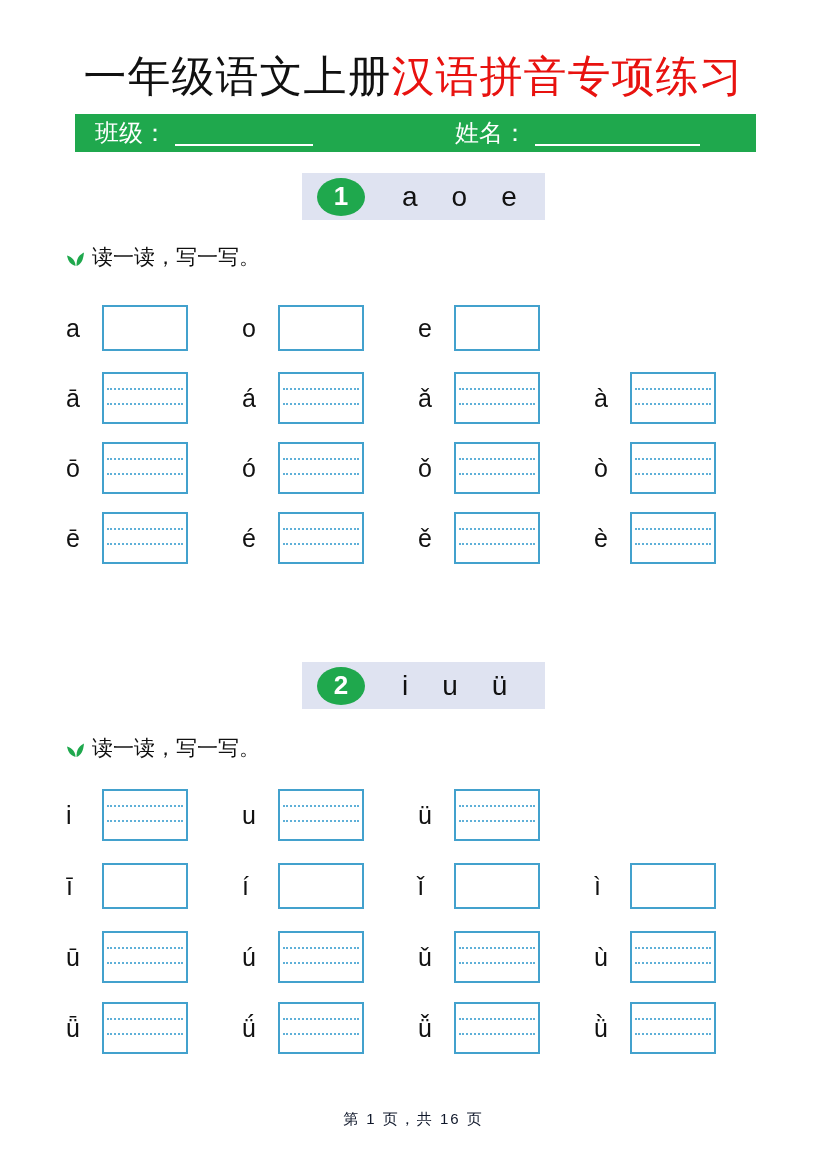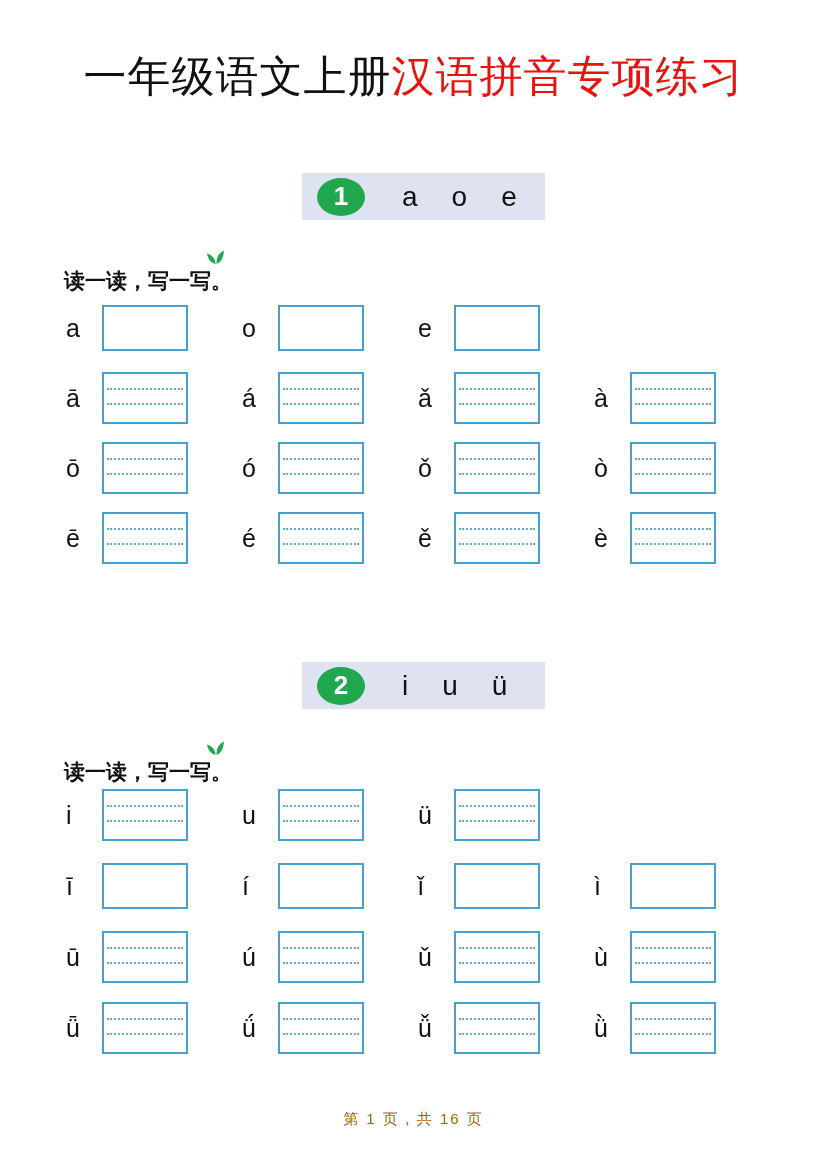--- a/index.html
+++ b/index.html
@@ -39,22 +39,22 @@
   .sec-header.s1{top:173px;}
   .sec-header.s2{top:662px;}
   .sec-num{
     width:48px;height:38px;margin-left:15px;border-radius:50%;
     background:var(--green);color:#fff;font-size:26px;font-weight:bold;
     display:flex;align-items:center;justify-content:center;flex:0 0 auto;
   }
   .sec-letters{margin-left:20px;display:flex;}
   .sec-letter{font-size:28px;color:#111;margin:0 17px;}
   .instruction{
-    position:absolute;left:64px;display:flex;align-items:flex-end;
-    font-size:21px;font-weight:bold;color:#111;flex-direction:column;
+    position:absolute;left:64px;display:flex;align-items:center;
+    font-size:21px;font-weight:normal;color:#111;
   }
   .instruction.s1{top:243px;}
   .instruction.s2{top:734px;}
   .instruction .leaf{margin-right:4px;display:inline-flex;}
   .rows{position:absolute;left:66px;width:712px;}
   .rows.s1{top:301px;}
   .rows.s2{top:788px;}
   .row{display:flex;height:53px;margin-bottom:17px;}
   .rows.s2 .row{margin-bottom:18px;}
   .cell{width:176px;display:flex;align-items:center;}
@@ -65,30 +65,36 @@
   }
   .box.plain{height:46px;}
   .box.lined::before,.box.lined::after{
     content:"";position:absolute;left:3px;right:3px;height:0;
     border-top:2px dotted var(--dot-blue);
   }
   .box.lined::before{top:30%;}
   .box.lined::after{top:62%;}
   .footer{
     position:absolute;top:1110px;left:0;width:100%;
-    text-align:center;font-size:15px;color:#a16207;letter-spacing:2px;
+    text-align:center;font-size:15px;color:#0f172a;letter-spacing:2px;
   }
 </style>
 </head>
 <body>
 
 <div class="page">
 
   <h1 class="title"><span class="t-black">一年级语文上册</span><span class="t-red">汉语拼音专项练习</span></h1>
 
+  <div class="info-bar">
+    <span class="label">班级：</span>
+    <span class="uline u1"></span>
+    <span class="label label2">姓名：</span>
+    <span class="uline u2"></span>
+  </div>
 
   <div class="sec-header s1">
     <span class="sec-num">1</span>
     <span class="sec-letters">
         <span class="sec-letter">a</span>
         <span class="sec-letter">o</span>
         <span class="sec-letter">e</span>
       </span>
   </div>
   <div class="instruction s1">

